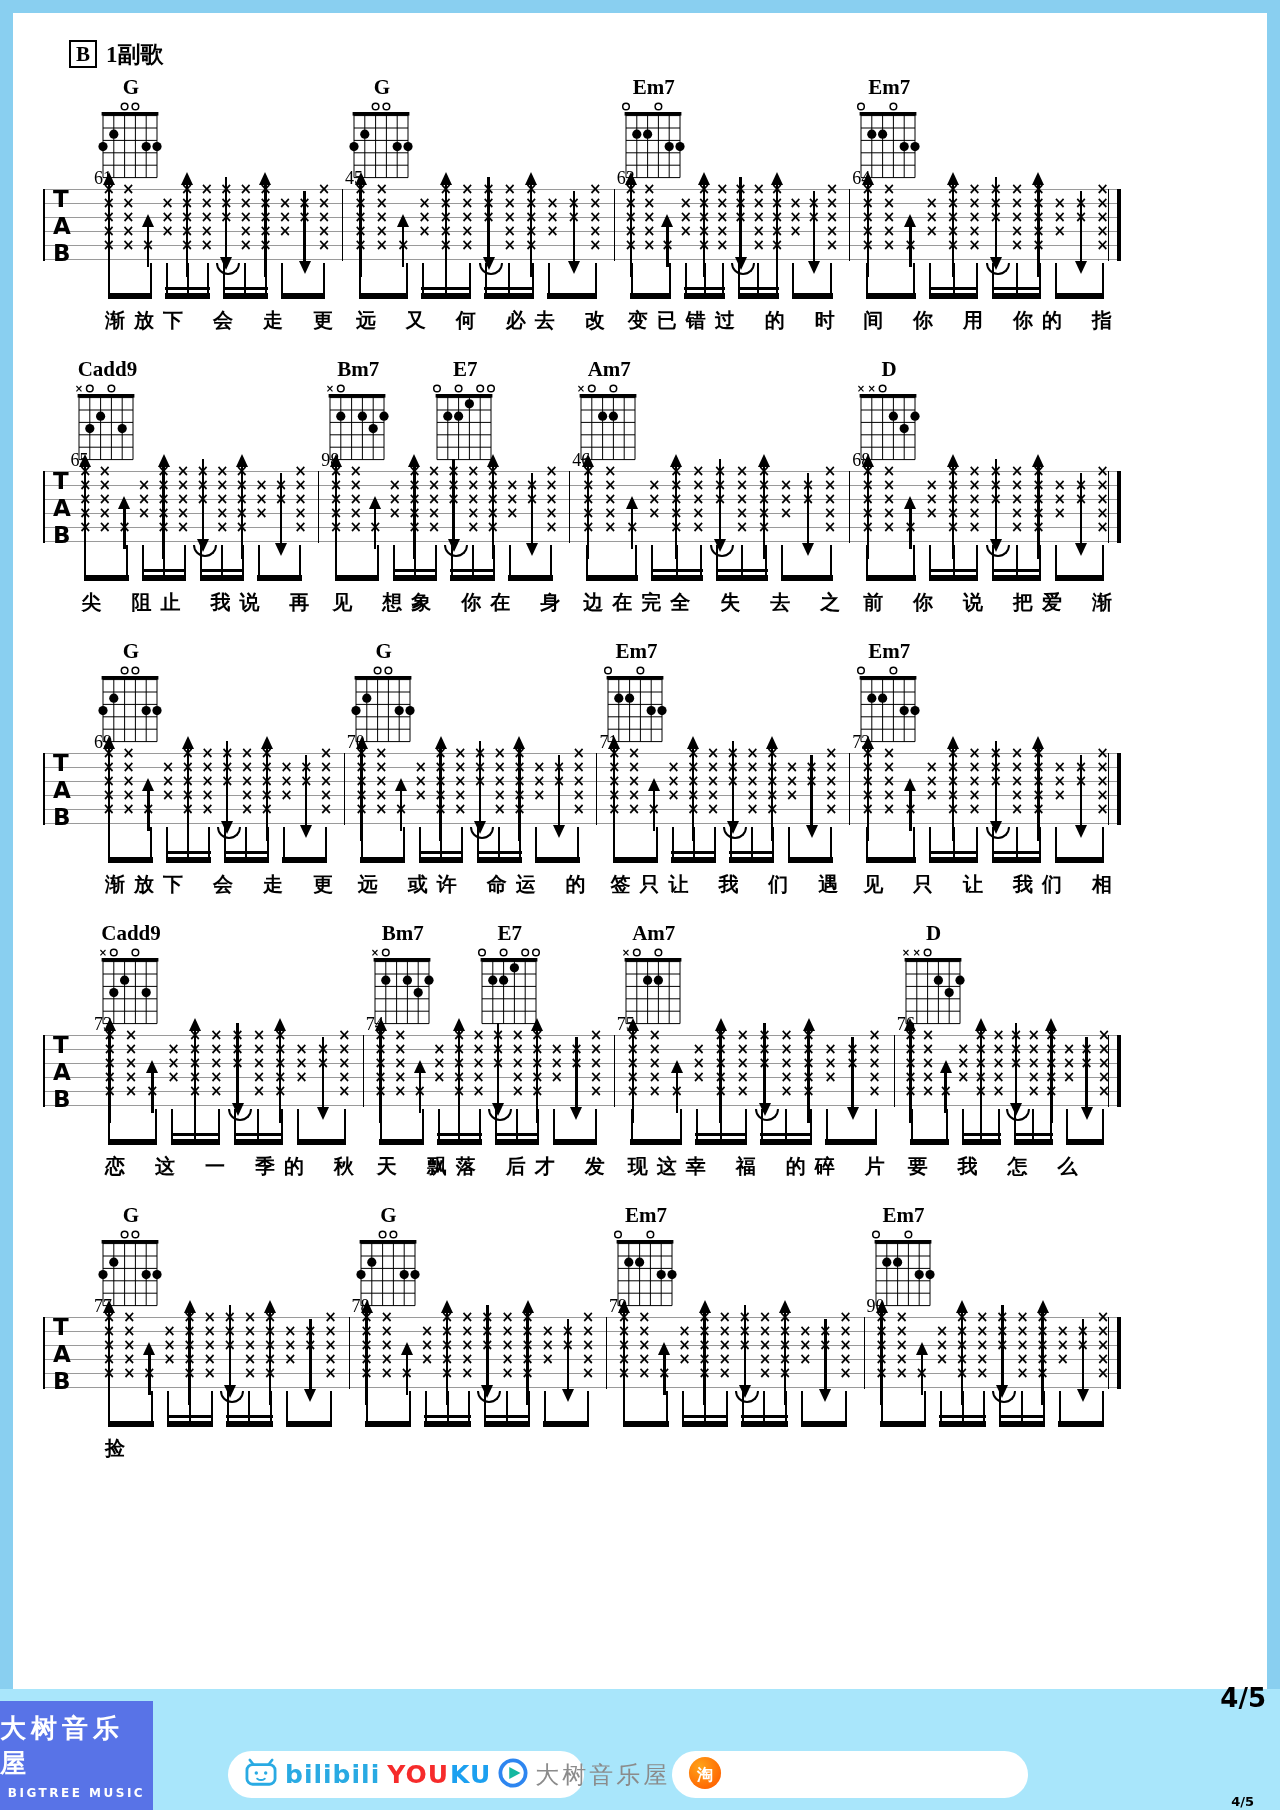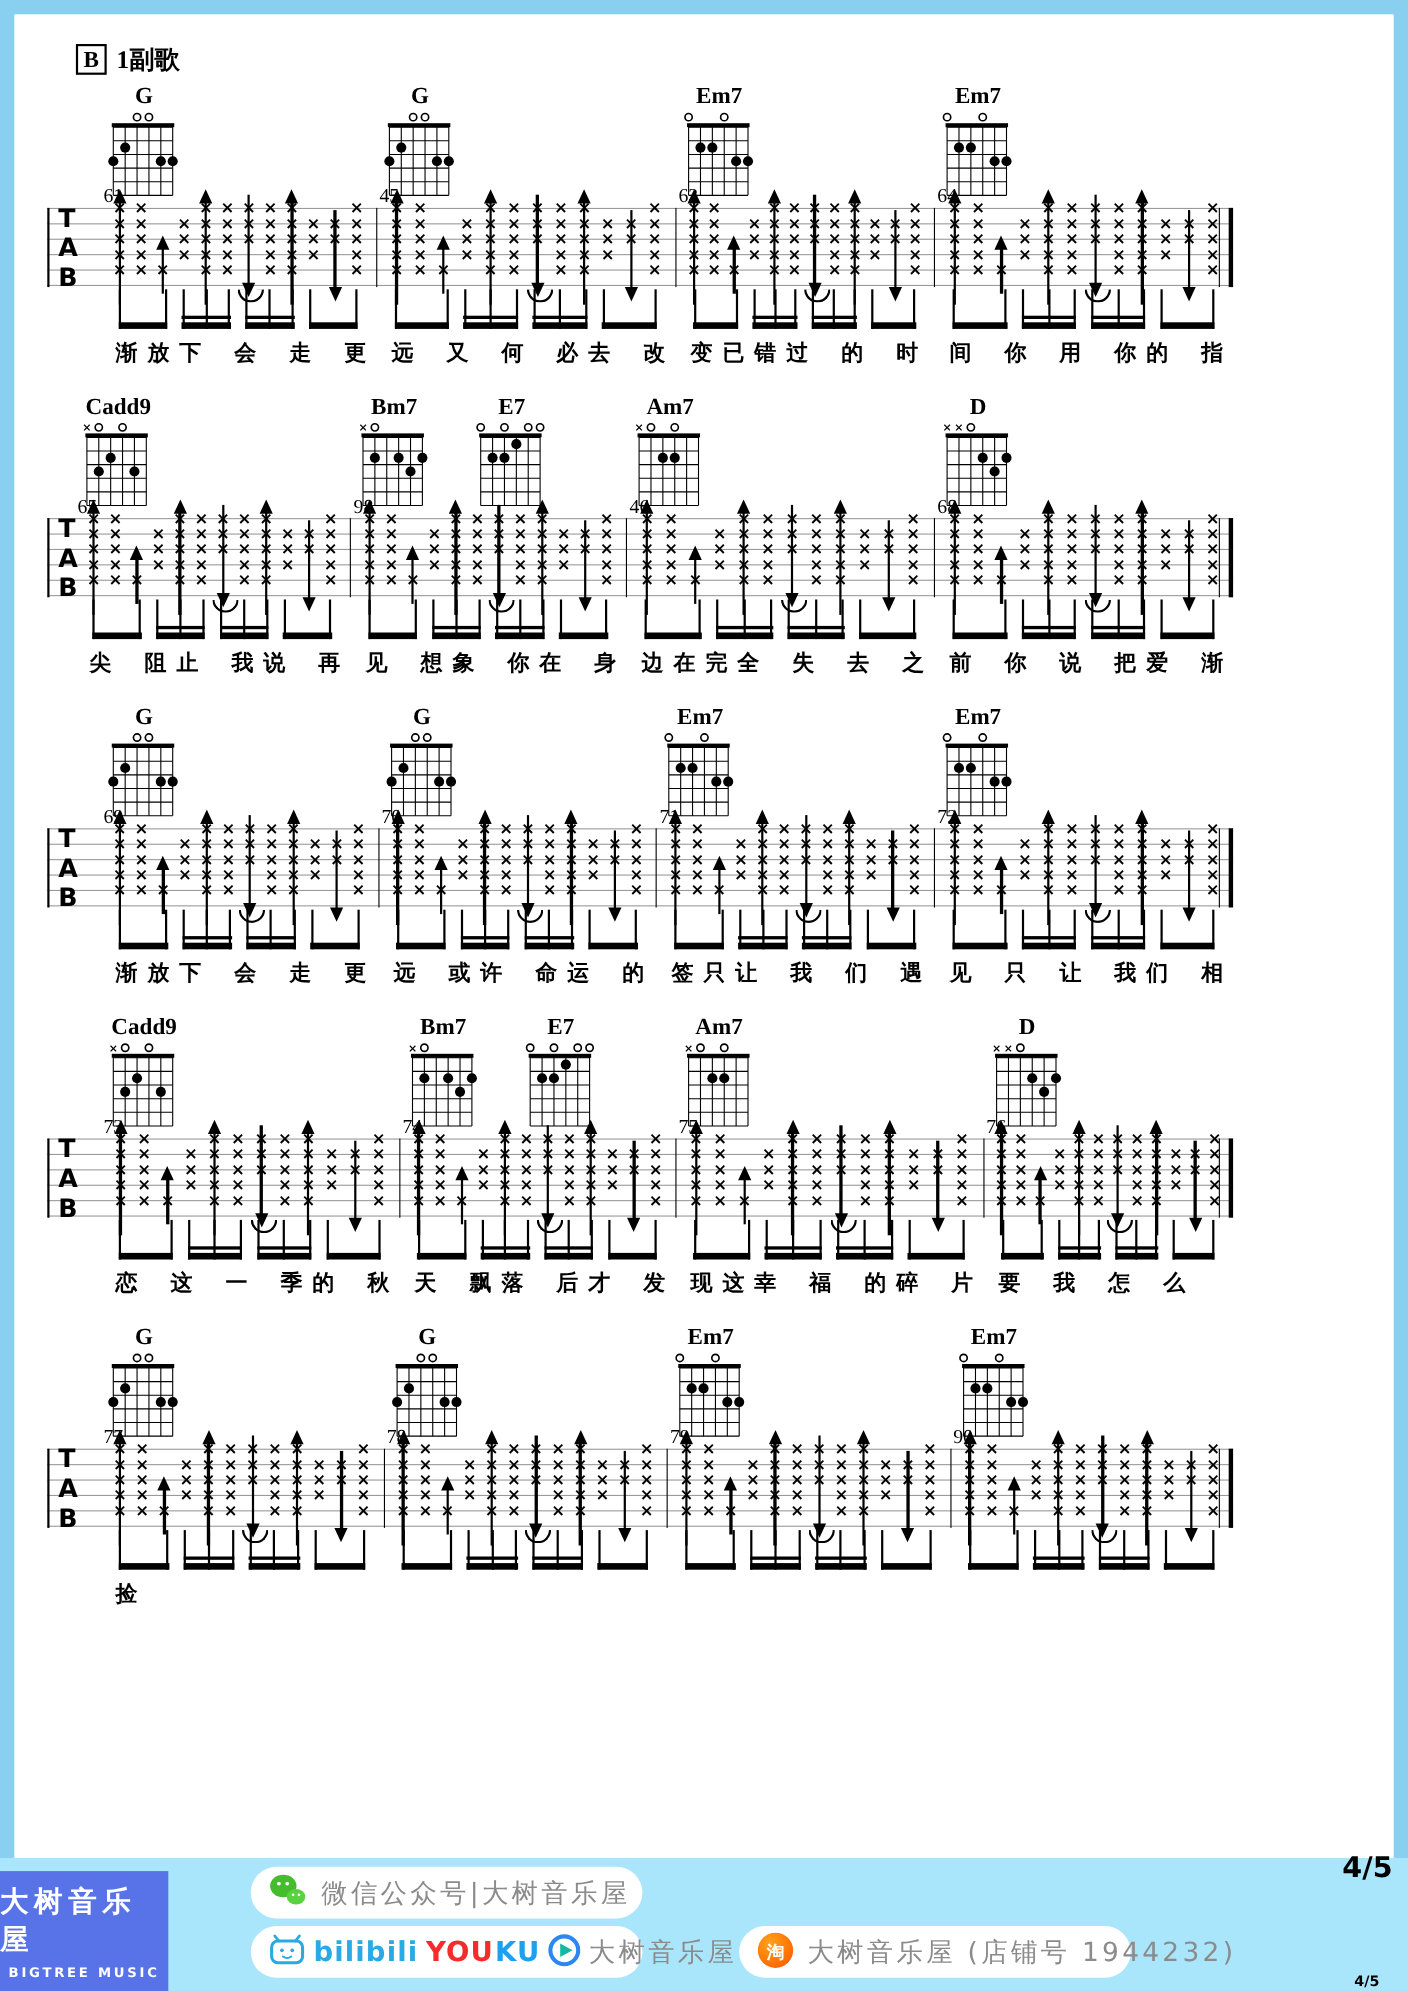--- a/index.html
+++ b/index.html
@@ -2724,35 +2724,20 @@
       </div>
     </div>
 </div>
 
 <div class="footer">
   <div class="brand">
     <div class="brand-cn">大树音乐屋</div>
     <div class="brand-en">BIGTREE MUSIC</div>
   </div>
 
-  <div class="pill p-wechat">
-    <span>
-      <svg width="36" height="32" viewBox="0 0 40 36">
-        <ellipse cx="15" cy="13" rx="13.5" ry="11.5" fill="#45BB2E"></ellipse>
-        <circle cx="10.5" cy="10.5" r="1.9" fill="#fff"></circle>
-          <circle cx="19" cy="10.5" r="1.9" fill="#fff"></circle>
-        <path d="M7 23 l2 -3 4 1 z" fill="#45BB2E"></path>
-        <ellipse cx="28" cy="24" rx="9.5" ry="8" fill="#5AD13F"></ellipse>
-        <circle cx="25" cy="22" r="1.4" fill="#fff"></circle>
-          <circle cx="31" cy="22" r="1.4" fill="#fff"></circle>
-        <path d="M34 31 l-1.5 -3 -3.5 1 z" fill="#5AD13F"></path>
-      </svg>
-    </span>
-    <span class="pill-text">微信公众号|大树音乐屋</span>
-  </div>
 
 
   <div class="pill p-bili">
     <span>
       <svg width="34" height="30" viewBox="0 0 36 32">
         <path d="M10 7 L6 2 M26 7 L30 2" stroke="#29AAE3" stroke-width="2.6" stroke-linecap="round"></path>
         <rect x="3" y="7" width="30" height="21" rx="6" fill="none" stroke="#29AAE3" stroke-width="3"></rect>
         <circle cx="13" cy="16" r="1.8" fill="#29AAE3"></circle>
           <circle cx="23" cy="16" r="1.8" fill="#29AAE3"></circle>
         <path d="M14 22 q4 3 8 0" fill="none" stroke="#29AAE3" stroke-width="2" stroke-linecap="round"></path>
@@ -2776,18 +2761,17 @@
         <defs>
           <radialGradient id="tb" cx="35%" cy="30%" r="80%">
             <stop offset="0%" stop-color="#FFA319"></stop>
               <stop offset="100%" stop-color="#FF6000"></stop>
           </radialGradient>
         </defs>
         <circle cx="18" cy="18" r="17" fill="url(#tb)"></circle>
         <text x="18" y="25" text-anchor="middle" font-size="17" font-weight="bold" fill="#ffffff" font-family="DejaVu Sans, sans-serif">淘</text>
       </svg>
     </span>
-    <span class="pill-text">大树音乐屋 (店铺号 1944232)</span>
   </div>
 
   <div class="pg-big">4/5</div>
   <div class="pg-small">4/5</div>
 </div>
 
 </body></html>

